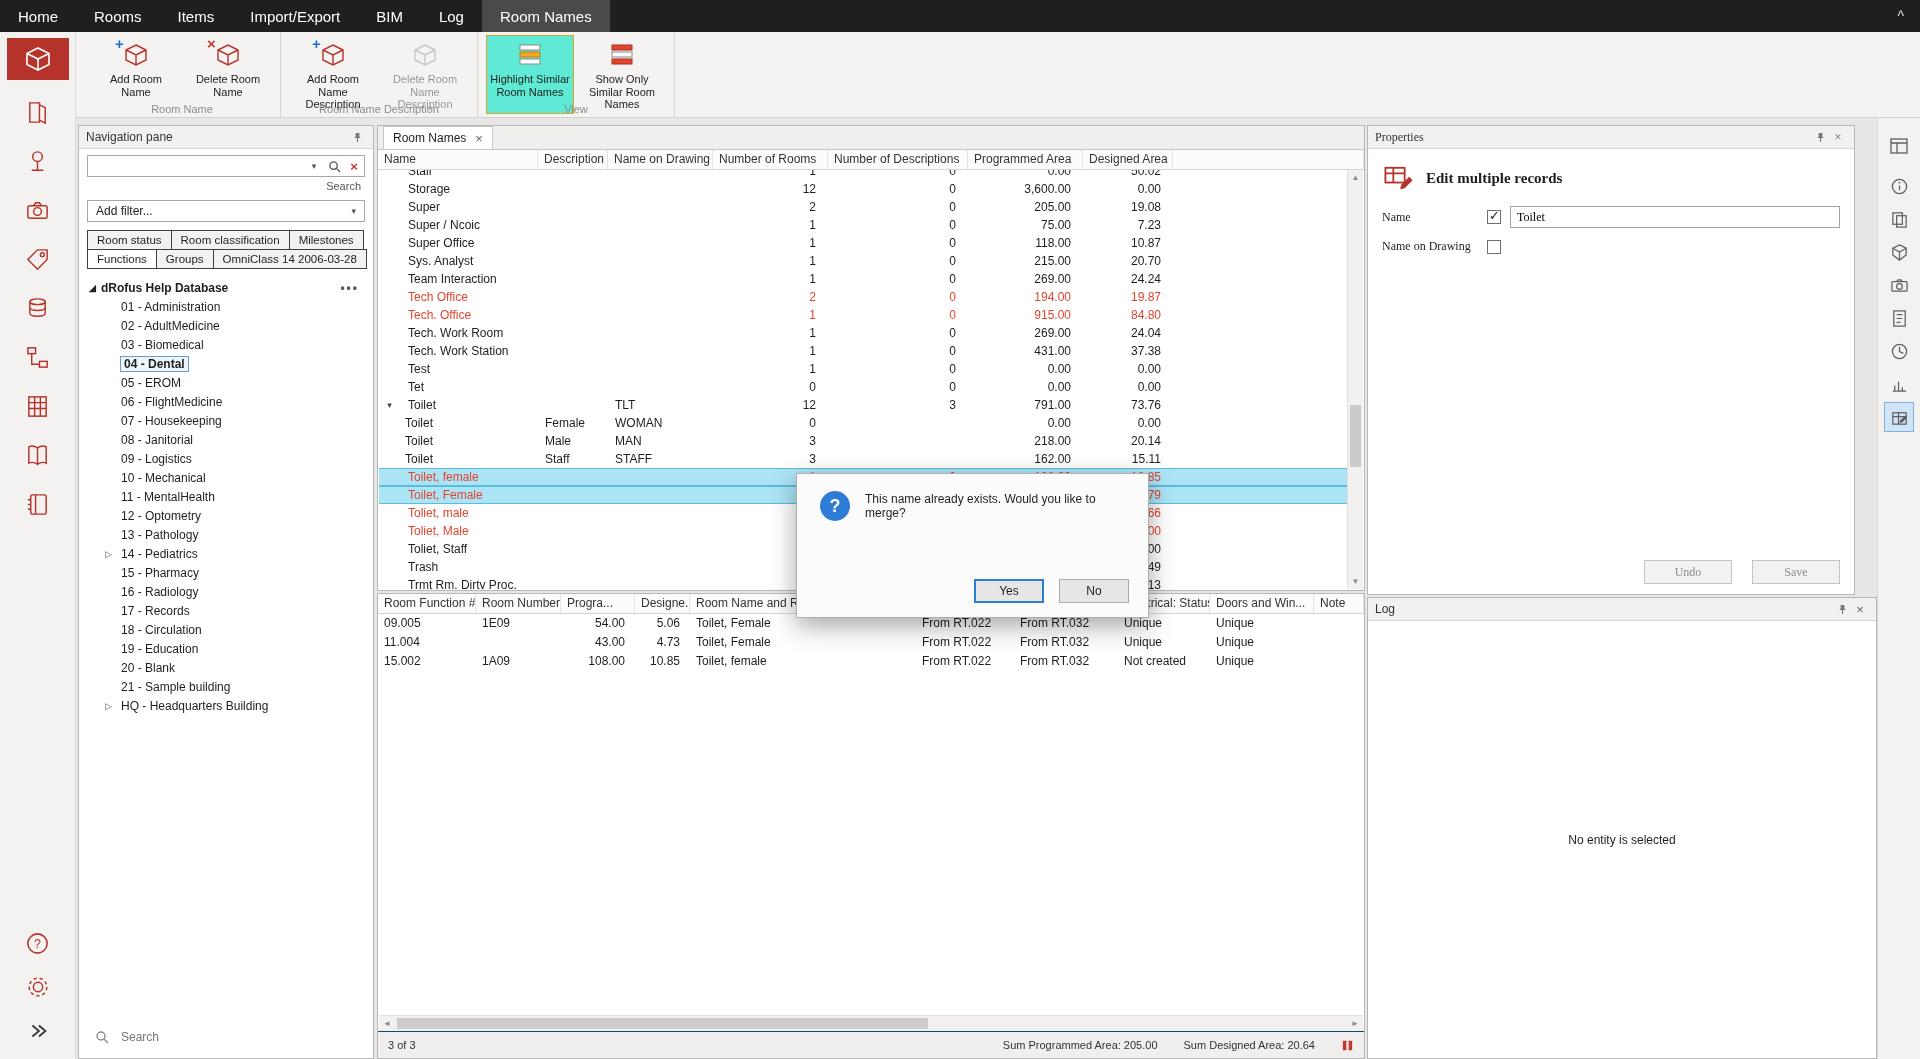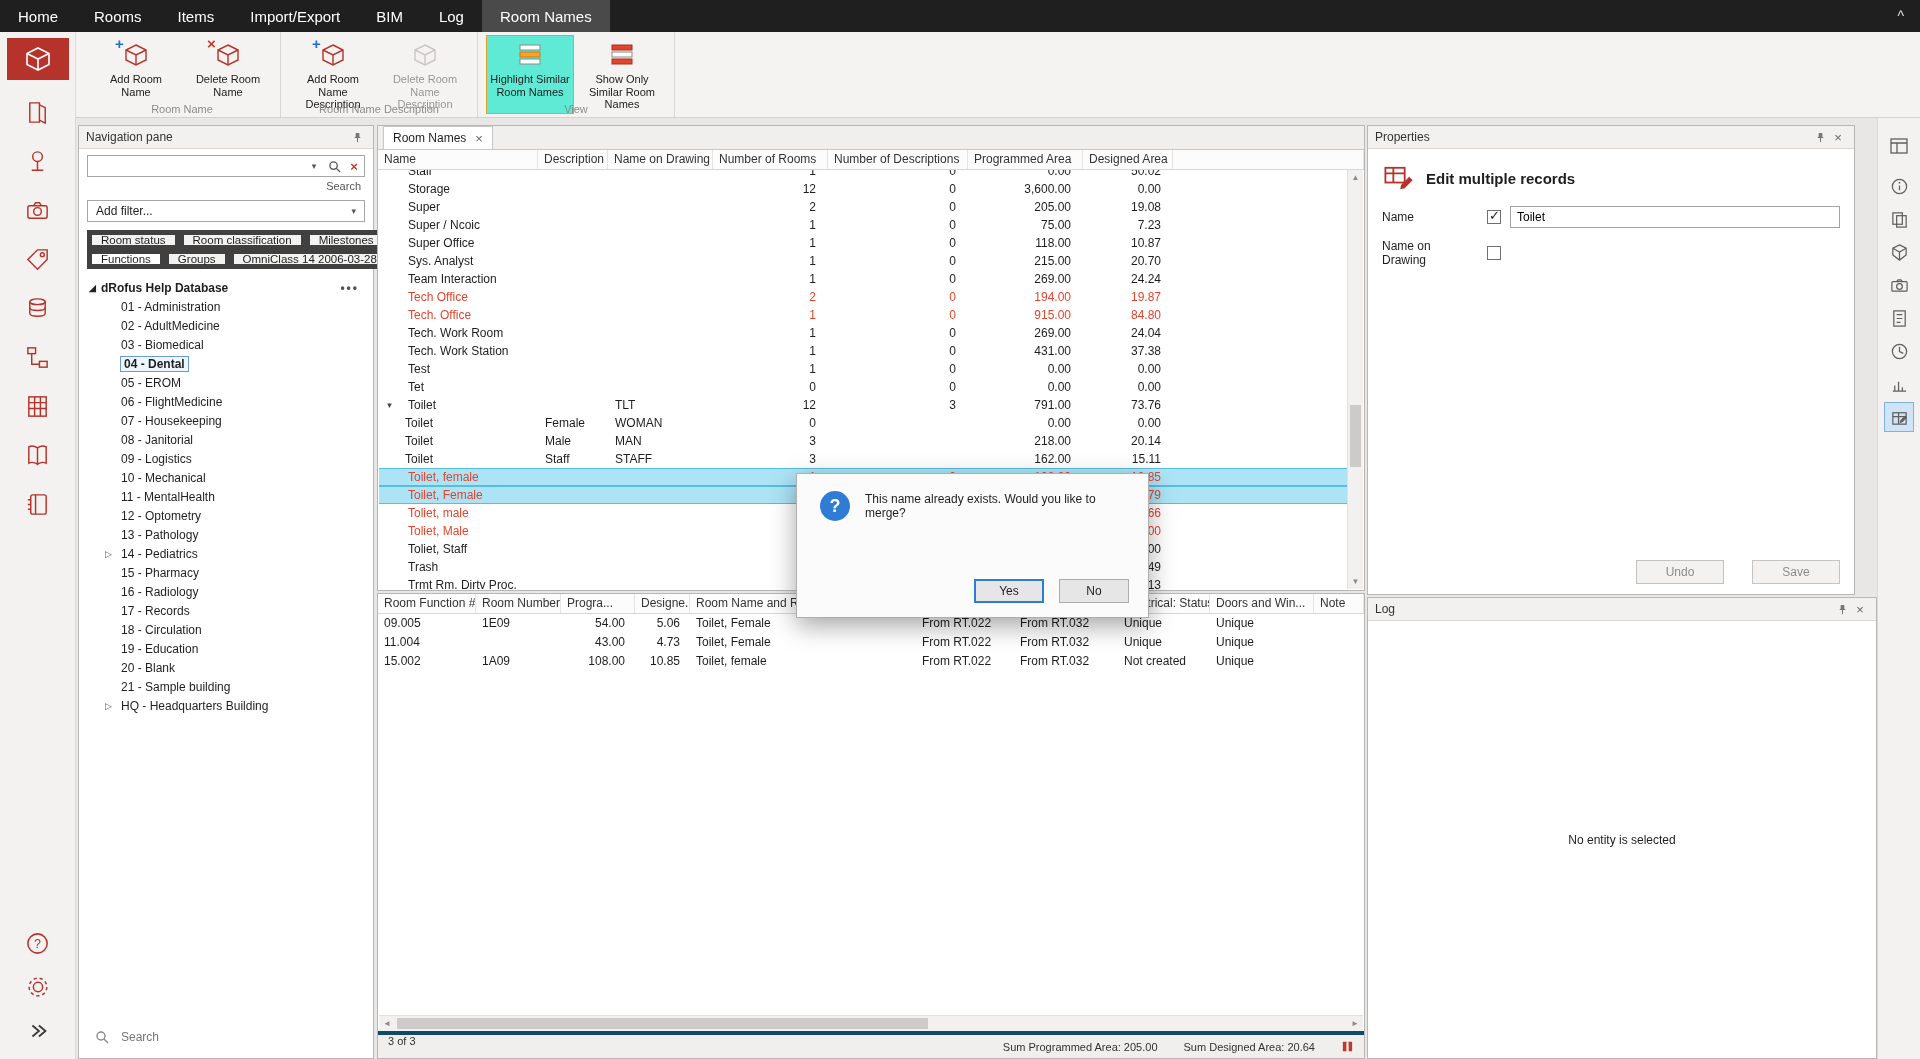--- a/index.html
+++ b/index.html
@@ -48,21 +48,21 @@
   .navpane { top:125px; left:78px; width:296px; bottom:0; }
   .nav-search-row { position:absolute; top:29px; left:8px; right:8px; height:22px; border:1px solid #a9a7a5; background:#fff; display:flex; align-items:center; }
   .nav-search-row input { flex:1; border:none; outline:none; height:18px; font:inherit; padding:0 4px; min-width:0; }
   .seg { width:20px; display:flex; align-items:center; justify-content:center; align-self:stretch; }
   .chev { color:#555; font-size:9px; }
   .clearx { color:#c0392b; font-weight:bold; font-size:13px; }
   .search-link { position:absolute; top:54px; right:12px; font-size:11px; color:#555; }
   .add-filter { position:absolute; top:74px; left:8px; right:8px; height:22px; border:1px solid #a9a7a5; background:#fff; display:flex; align-items:center; padding:0 8px; }
   .add-filter .chev { margin-left:auto; }
   .ntabs { position:absolute; left:8px; display:flex; }
-  .ntab { border:5px solid #404040; background:#f3f2f1; padding:0 9px; height:20px; display:flex; align-items:center; font-size:11.5px; margin-right:-1px; white-space:nowrap; }
+  .ntab { border:1px solid #404040; background:#f3f2f1; padding:0 9px; height:20px; display:flex; align-items:center; font-size:11.5px; margin-right:-1px; white-space:nowrap; }
   .ntab.active { background:#fff; }
   .tree { position:absolute; top:152px; left:6px; right:6px; }
   .troot { height:20px; display:flex; align-items:center; gap:5px; font-weight:bold; padding-left:4px; }
   .troot .dots { margin-left:auto; color:#555; letter-spacing:2px; padding-right:8px; }
   .texp-root { font-size:9px; color:#222; }
   .titem { height:19px; line-height:19px; padding-left:36px; position:relative; white-space:nowrap; }
   .titem .texp { position:absolute; left:20px; top:0; font-size:9px; color:#555; }
   .tlabel.sel { outline:1px solid #6b9bd2; background:#edf5fd; padding:0 3px;font-weight:bold; }
   .nav-bottom { position:absolute; bottom:8px; left:10px; right:10px; height:26px; display:flex; align-items:center; gap:10px; padding:0 6px; }
   .nav-bottom input { border:none; outline:none; background:transparent; font:inherit; color:#555; flex:1; min-width:0; }
@@ -93,35 +93,35 @@
 
   
   .rooms-panel { top:468px; left:0; right:0; bottom:0; }
   .grid10 { display:grid; grid-template-columns:98px 85px 74px 55px 226px 98px 104px 92px 104px 1fr; }
   .rm-row { height:19px; line-height:19px; }
   .rm-row > div { padding:0 6px; overflow:hidden; white-space:nowrap; }
   .rm-row .num { text-align:right; padding-right:10px; }
   .hscroll { position:absolute; bottom:27px; left:1px; right:1px; height:16px; background:#f2f1f0; border-top:1px solid #e2e0de; }
   .harrow { position:absolute; top:0; bottom:0; width:16px; color:#8a8a8a; font-size:8px; display:flex; align-items:center; justify-content:center; }
   .hthumb { position:absolute; top:2px; bottom:2px; left:18px; width:54%; background:#cdcbc9; }
-  .statusbar { position:absolute; bottom:0; left:0; right:0; height:27px; background:#f0efee; border-top:4px solid #0c4a6e; display:flex; padding:0 10px; font-size:11px; color:#333; }
+  .statusbar { position:absolute; bottom:0; left:0; right:0; height:27px; background:#f0efee; border-top:1px solid #0c4a6e; display:flex; align-items:center; padding:0 10px; font-size:11px; color:#333; }
   .statusbar .right { margin-left:auto; display:flex; gap:26px; align-items:center; }
 
   .center { position:absolute; left:377px; top:125px; width:988px; bottom:0; }
 
   
-  .props { left:1367px; top:125px; width:488px; height:470px; }
+  .props { left:1367px; top:125px; width:488px; height:470px;font-family:Liberation Serif, serif; }
   .pheadrow { display:flex; align-items:center; gap:10px; padding:12px 12px 0 14px; }
   .pheadrow b { font-size:15px; }
   .frow { display:flex; align-items:center; margin:11px 14px 0; gap:9px; }
   .flabel { width:96px; }
   .cb { width:14px; height:14px; border:1px solid #707070; background:#fff; position:relative; flex:none; }
   .cb.checked::after { content:"✓"; position:absolute; top:-3px; left:1px; font-size:13px; color:#222; }
   .finput { flex:1; height:22px; border:1px solid #a5a3a1; font:inherit; padding:0 6px; outline:none; }
-  .props-btns { position:absolute; bottom:10px; right:14px; display:flex; gap:28px; }
+  .props-btns { position:absolute; bottom:10px; right:14px; display:flex; gap:20px; }
   .pbtn { width:88px; height:24px; background:#f3f2f1; border:1px solid #c6c4c2; color:#8c8c8c; display:flex; align-items:center; justify-content:center; }
   .logp { left:1367px; top:597px; width:510px; bottom:0; }
   .log-empty { position:absolute; top:23px; left:0; right:0; bottom:0; display:flex; align-items:center; justify-content:center; color:#1e1e1e; }
 
   
   .farbar { position:absolute; top:118px; right:0; width:43px; bottom:0; background:#f4f2f1; border-left:1px solid #dcdad8; display:flex; flex-direction:column; align-items:center; padding-top:14px; }
   .fic { width:28px; height:28px; display:flex; align-items:center; justify-content:center; margin-bottom:5px; }
   .fic.first { margin-bottom:12px; }
   .fic.selected { background:#cfe4f7; outline:1px solid #7fb2e0; }
 

